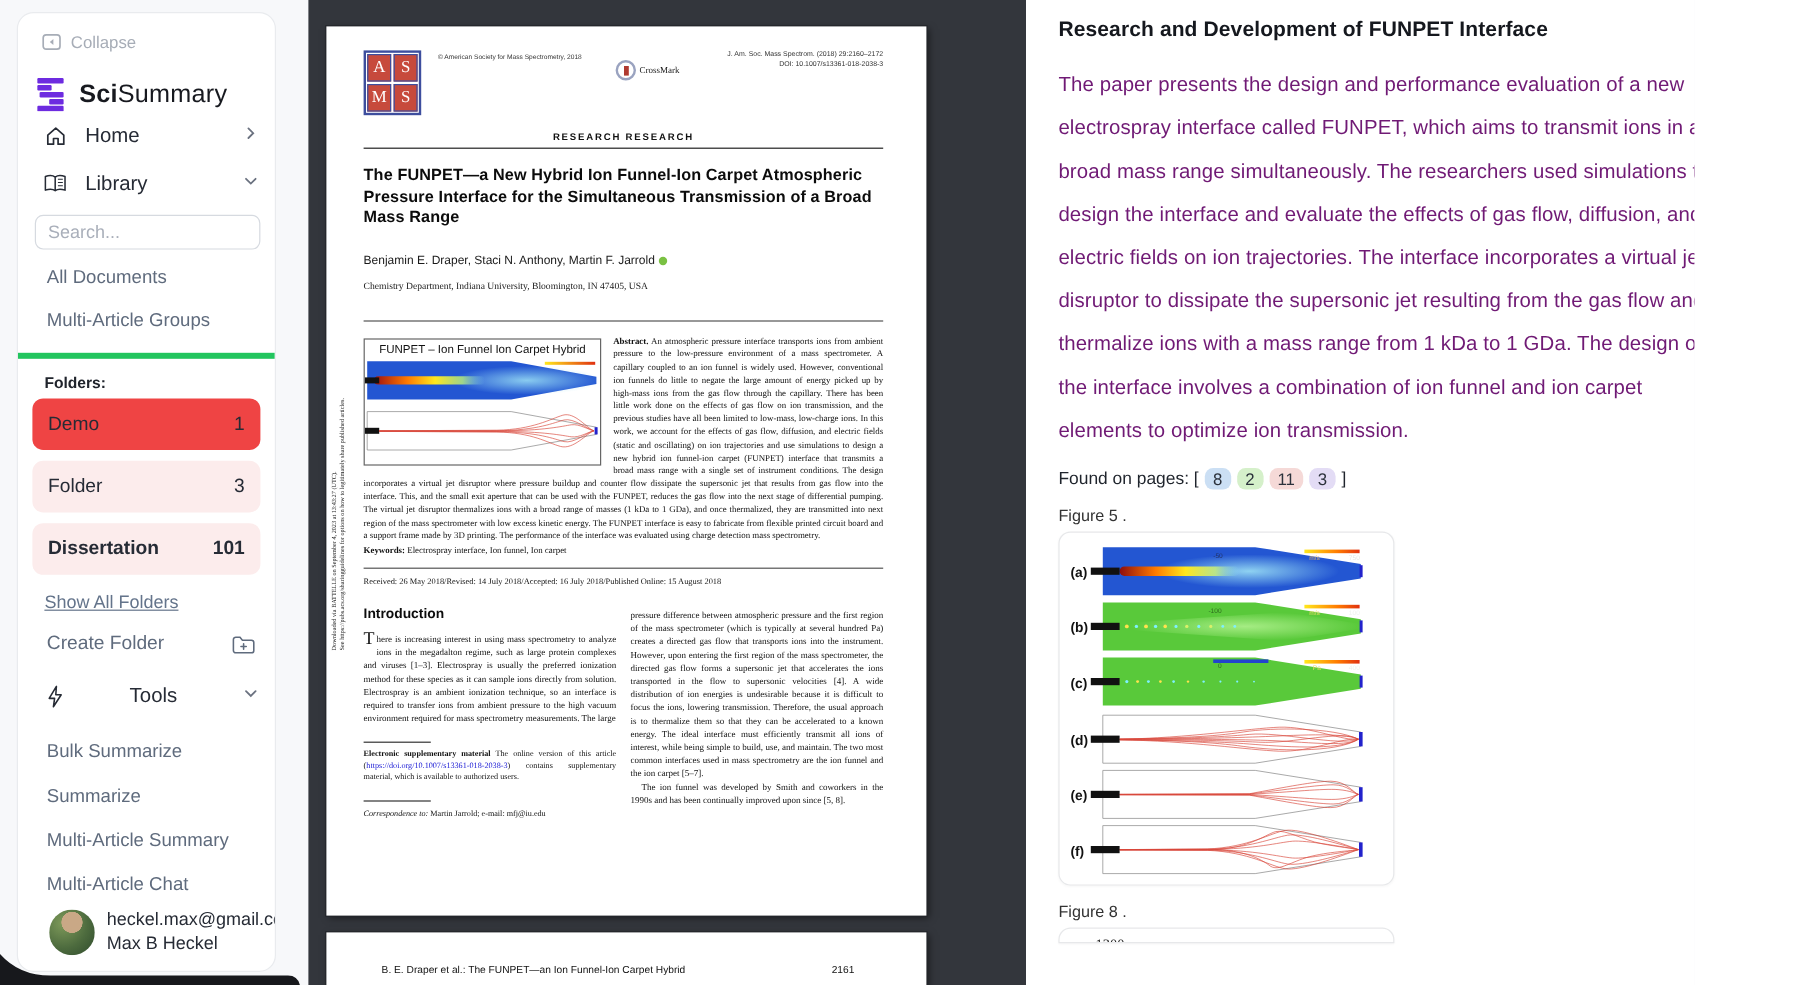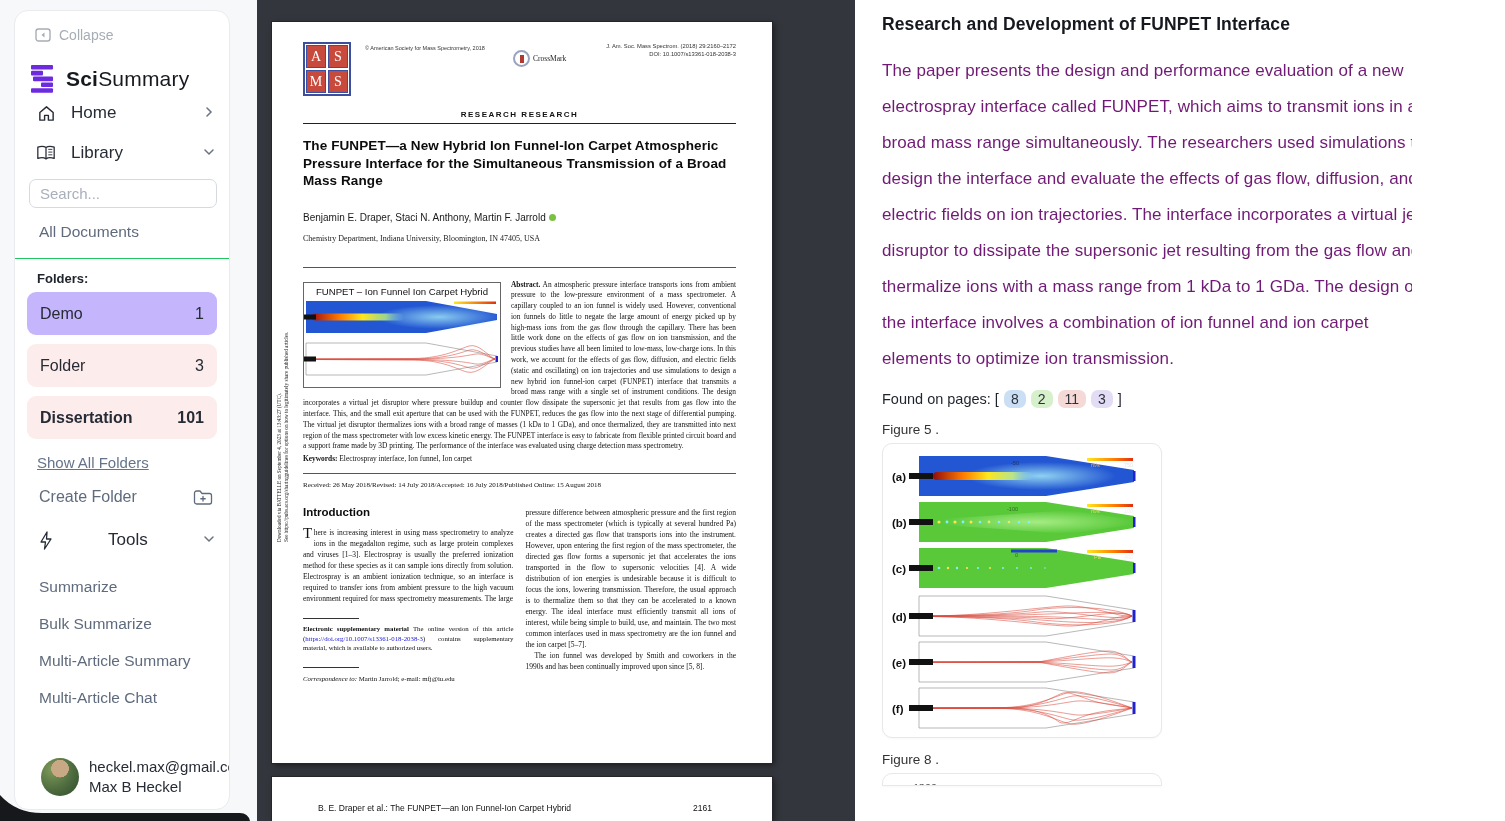--- a/index.html
+++ b/index.html
@@ -17,21 +17,21 @@
   .nav-row { display:flex; align-items:center; margin:0 14px; height:40px; cursor:pointer; }
   .nav-row:first-of-type { margin-top:20px; }
   .nav-row .nav-ic { width:22px; display:flex; justify-content:center; margin-left:6px; }
   .nav-label { font-size:17px; color:#262b35; margin-left:14px; flex:1; }
   .chev { color:#6b7280; }
   .search-box { display:block; width:188px; margin:6px 14px 0 14px; height:29px; border:1px solid #d6dae0; border-radius:7px;
                 padding:0 10px; font-size:15px; color:#374151; outline:none; font-family:inherit; }
   .search-box::placeholder { color:#a9afba; }
   .side-link { font-size:15.5px; color:#5f6b7d; padding:9px 0 9px 24px; cursor:pointer; }
   .links-block { margin-top:6px; }
-  .folders-section { border-top:1px solid #22c55e; margin-top:8px; padding-top:8px; }
+  .folders-section { border-top:5px solid #22c55e; margin-top:8px; padding-top:8px; }
   .folders-label { font-size:13px; font-weight:700; color:#20242c; margin:4px 0 6px 22px; }
   .folder-row { display:flex; align-items:center; justify-content:space-between; width:190px; height:43px;
                 margin:0 auto 9px auto; border-radius:9px; padding:0 13px; cursor:pointer; }
   .folder-name { font-size:16px; color:#262b35; }
   .folder-count { font-size:16px; color:#262b35; }
   .show-all { font-size:15px; color:#64748b; text-decoration:underline; margin:6px 0 0 22px; display:inline-block; cursor:pointer; }
   .create-row { display:flex; align-items:center; justify-content:space-between; margin:16px 16px 0 24px; cursor:pointer; }
   .create-label { font-size:16px; color:#5f6b7d; }
   .tools-row { margin-top:14px;gap:37px; }
   .tool-links { margin-top:8px; }
@@ -155,25 +155,26 @@
         <svg width="12" height="12" viewBox="0 0 12 12">
             <path d="M2 4 L6 8 L10 4" fill="none" stroke="#6b7280" stroke-width="1.5" stroke-linecap="round"></path>
           </svg>
       </span>
     </div>
 
     <input class="search-box" type="text" placeholder="Search..." style="">
 
     <div class="links-block">
       <div class="side-link">All Documents</div>
+      <div class="side-link">Multi-Article Groups</div>
     </div>
 
     <div class="folders-section">
       <div class="folders-label">Folders:</div>
-      <div class="folder-row" style="background-color: #c4b5fd;">
+      <div class="folder-row" style="background-color: #ef4444;">
         <span class="folder-name">Demo</span>
         <span class="folder-count">1</span>
       </div>
       <div class="folder-row" style="background-color: rgb(252, 236, 236);">
         <span class="folder-name">Folder</span>
         <span class="folder-count">3</span>
       </div>
       <div class="folder-row" style="background-color: rgb(252, 236, 236); font-weight: bold;">
         <span class="folder-name">Dissertation</span>
         <span class="folder-count">101</span>
@@ -196,22 +197,22 @@
       </span>
       <span class="nav-label">Tools</span>
       <span class="chev">
         <svg width="12" height="12" viewBox="0 0 12 12">
             <path d="M2 4 L6 8 L10 4" fill="none" stroke="#6b7280" stroke-width="1.5" stroke-linecap="round"></path>
           </svg>
       </span>
     </div>
 
     <div class="tool-links">
+      <div class="side-link">Bulk Summarize</div>
       <div class="side-link">Summarize</div>
-      <div class="side-link">Bulk Summarize</div>
       <div class="side-link">Multi-Article Summary</div>
       <div class="side-link">Multi-Article Chat</div>
     </div>
 
     <div class="user-row">
       <div class="avatar"></div>
       <div>
         <div class="user-email">heckel.max@gmail.com</div>
         <div class="user-name">Max B Heckel</div>
       </div>

